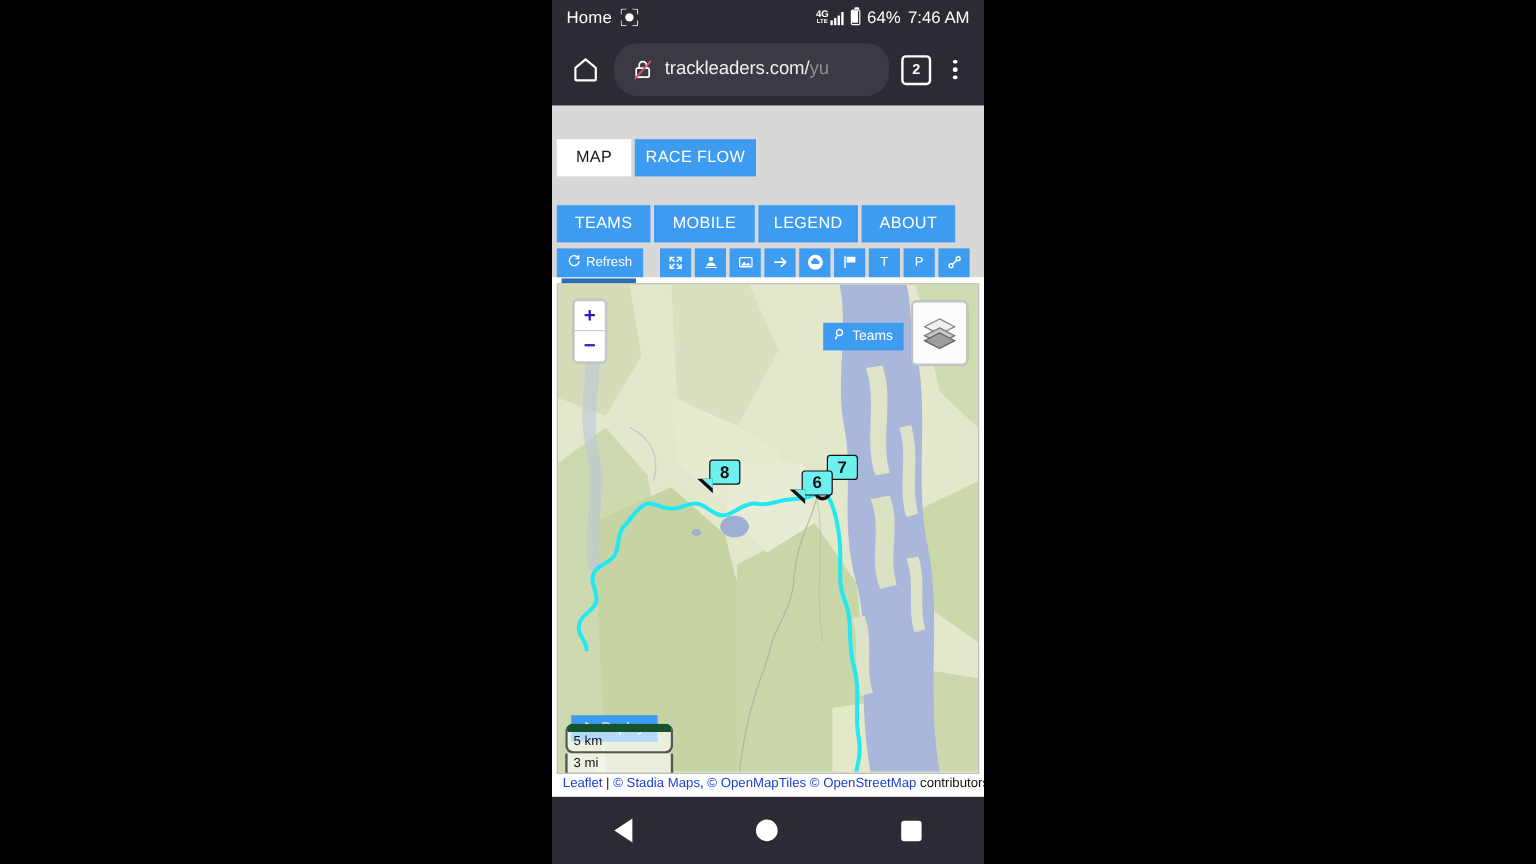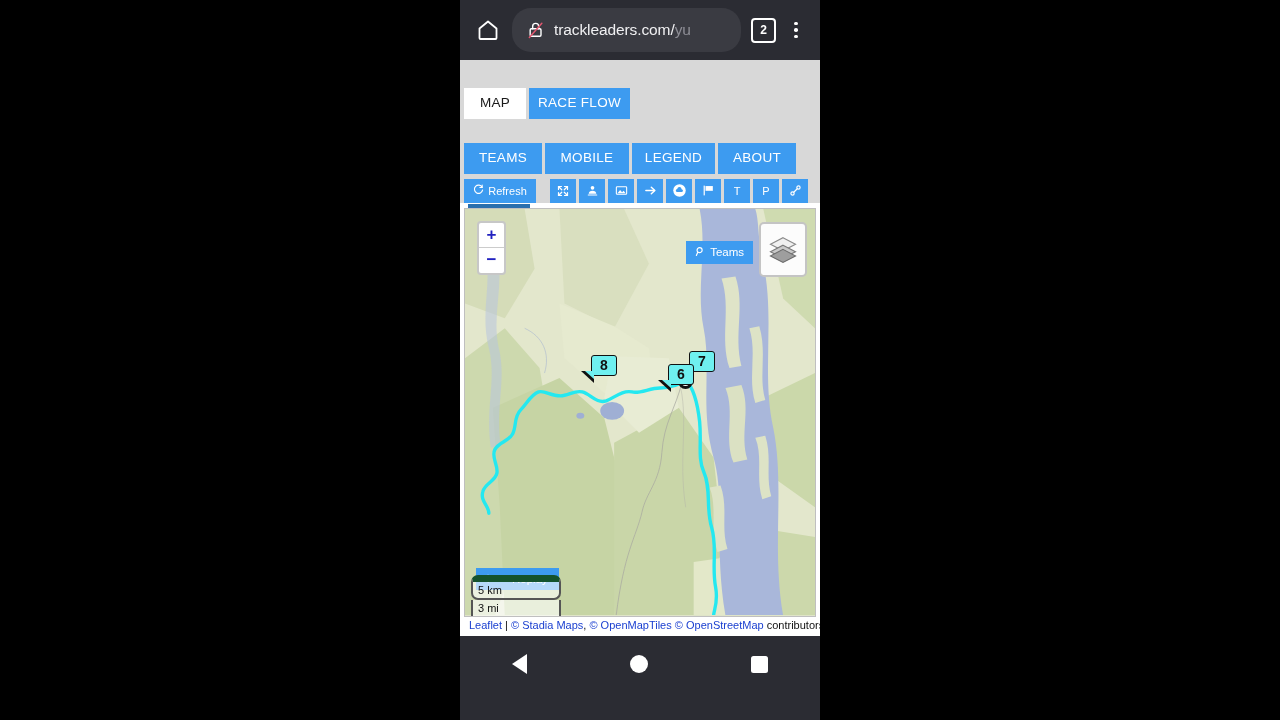--- a/index.html
+++ b/index.html
@@ -151,21 +151,21 @@
     position:absolute; right:8px; top:13px; z-index:20;
     width:48px; height:55px; background:#fcfcfc;
     border:2px solid rgba(0,0,0,.22); border-radius:5px;
     display:flex; align-items:center; justify-content:center;
   }
 
   .replay-btn {
     position:absolute; left:11px; bottom:26px; z-index:20;
     background:#3d9bf0; color:#fff; border:none;
     height:22px; padding:0 11px; font-size:11.5px;
-    display:flex; align-items:center; gap:16px;
+    display:flex; align-items:center; gap:5px;
     font-family:"Liberation Sans", sans-serif;
   }
   .scalebar {
     position:absolute; left:6px; bottom:-2px; z-index:20; width:90px;
   }
   .scalebar div {
     background:rgba(255,255,255,.62);
     border:2px solid #555; border-top:none;
     color:#111; font-size:11px; line-height:14px;
     padding:1px 0 1px 5px;
@@ -219,20 +219,43 @@
   .nav-back { width:0;height:0;border-top:10px solid transparent;border-bottom:10px solid transparent;border-right:15px solid #fff;}
   .nav-home { width:18px;height:18px;border-radius:50%;background:#fff;}
   .nav-recent { width:17px;height:17px;background:#fff;border-radius:2.5px;}
 </style>
 </head>
 <body>
 
 <div id="screen">
 <div id="phone">
 
+  <div id="statusbar">
+    <div class="left">
+      <span class="home-label">Home</span>
+      <span class="screenshot-icon"></span>
+    </div>
+    <div class="right">
+      <span class="net-4g">
+        <span class="lbl">
+          <span>4G</span>
+          <span class="sub">LTE</span>
+        </span>
+        <span class="bars">
+              <i></i>
+              <i></i>
+              <i></i>
+              <i></i>
+            </span>
+      </span>
+      <span class="batt"></span>
+      <span>64%</span>
+      <span>7:46 AM</span>
+    </div>
+  </div>
 
   <div id="browserbar">
     <div class="home-btn">
       <svg width="24" height="24" viewBox="0 0 24 24" fill="none" stroke="#ffffff" stroke-width="1.8" stroke-linejoin="round">
         <path d="M3.5 10.5 L12 3.5 L20.5 10.5 V20 a1 1 0 0 1 -1 1 H4.5 a1 1 0 0 1 -1 -1 Z"></path>
       </svg>
     </div>
     <div class="urlbox">
       <span style="flex:none;display:flex;">
         <svg width="20" height="20" viewBox="0 0 24 24" fill="none" stroke="#ffffff" stroke-width="1.7" stroke-linecap="round">

